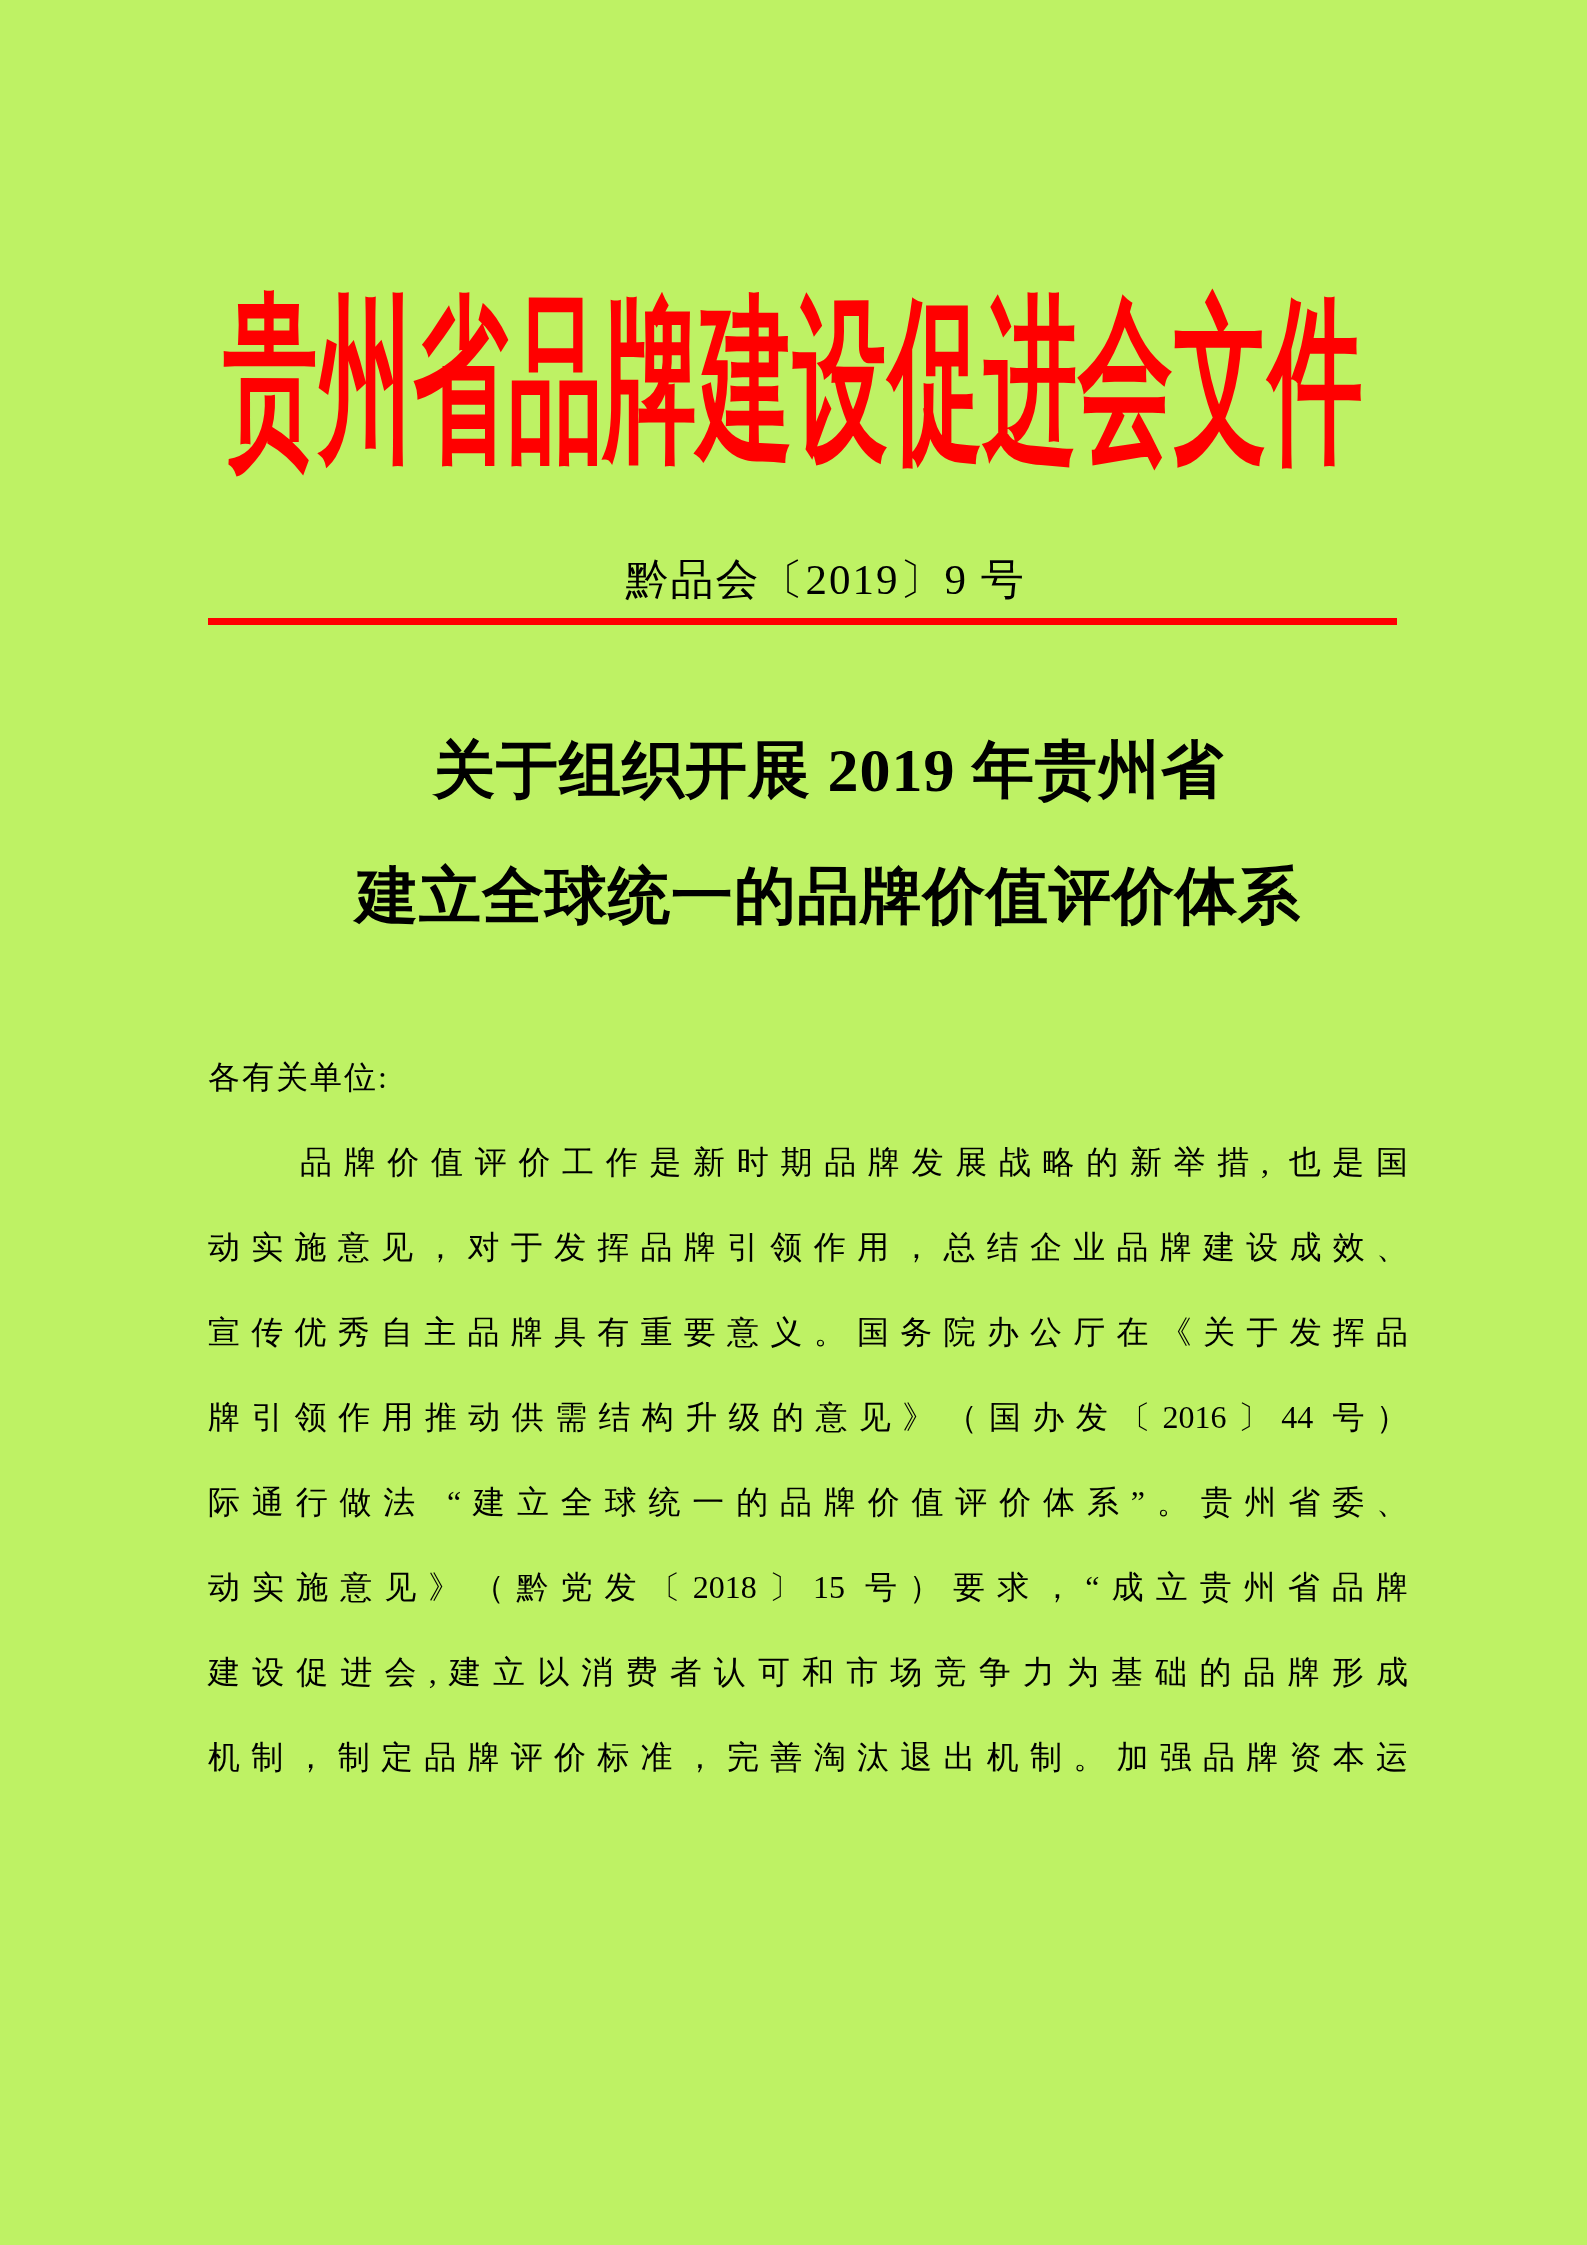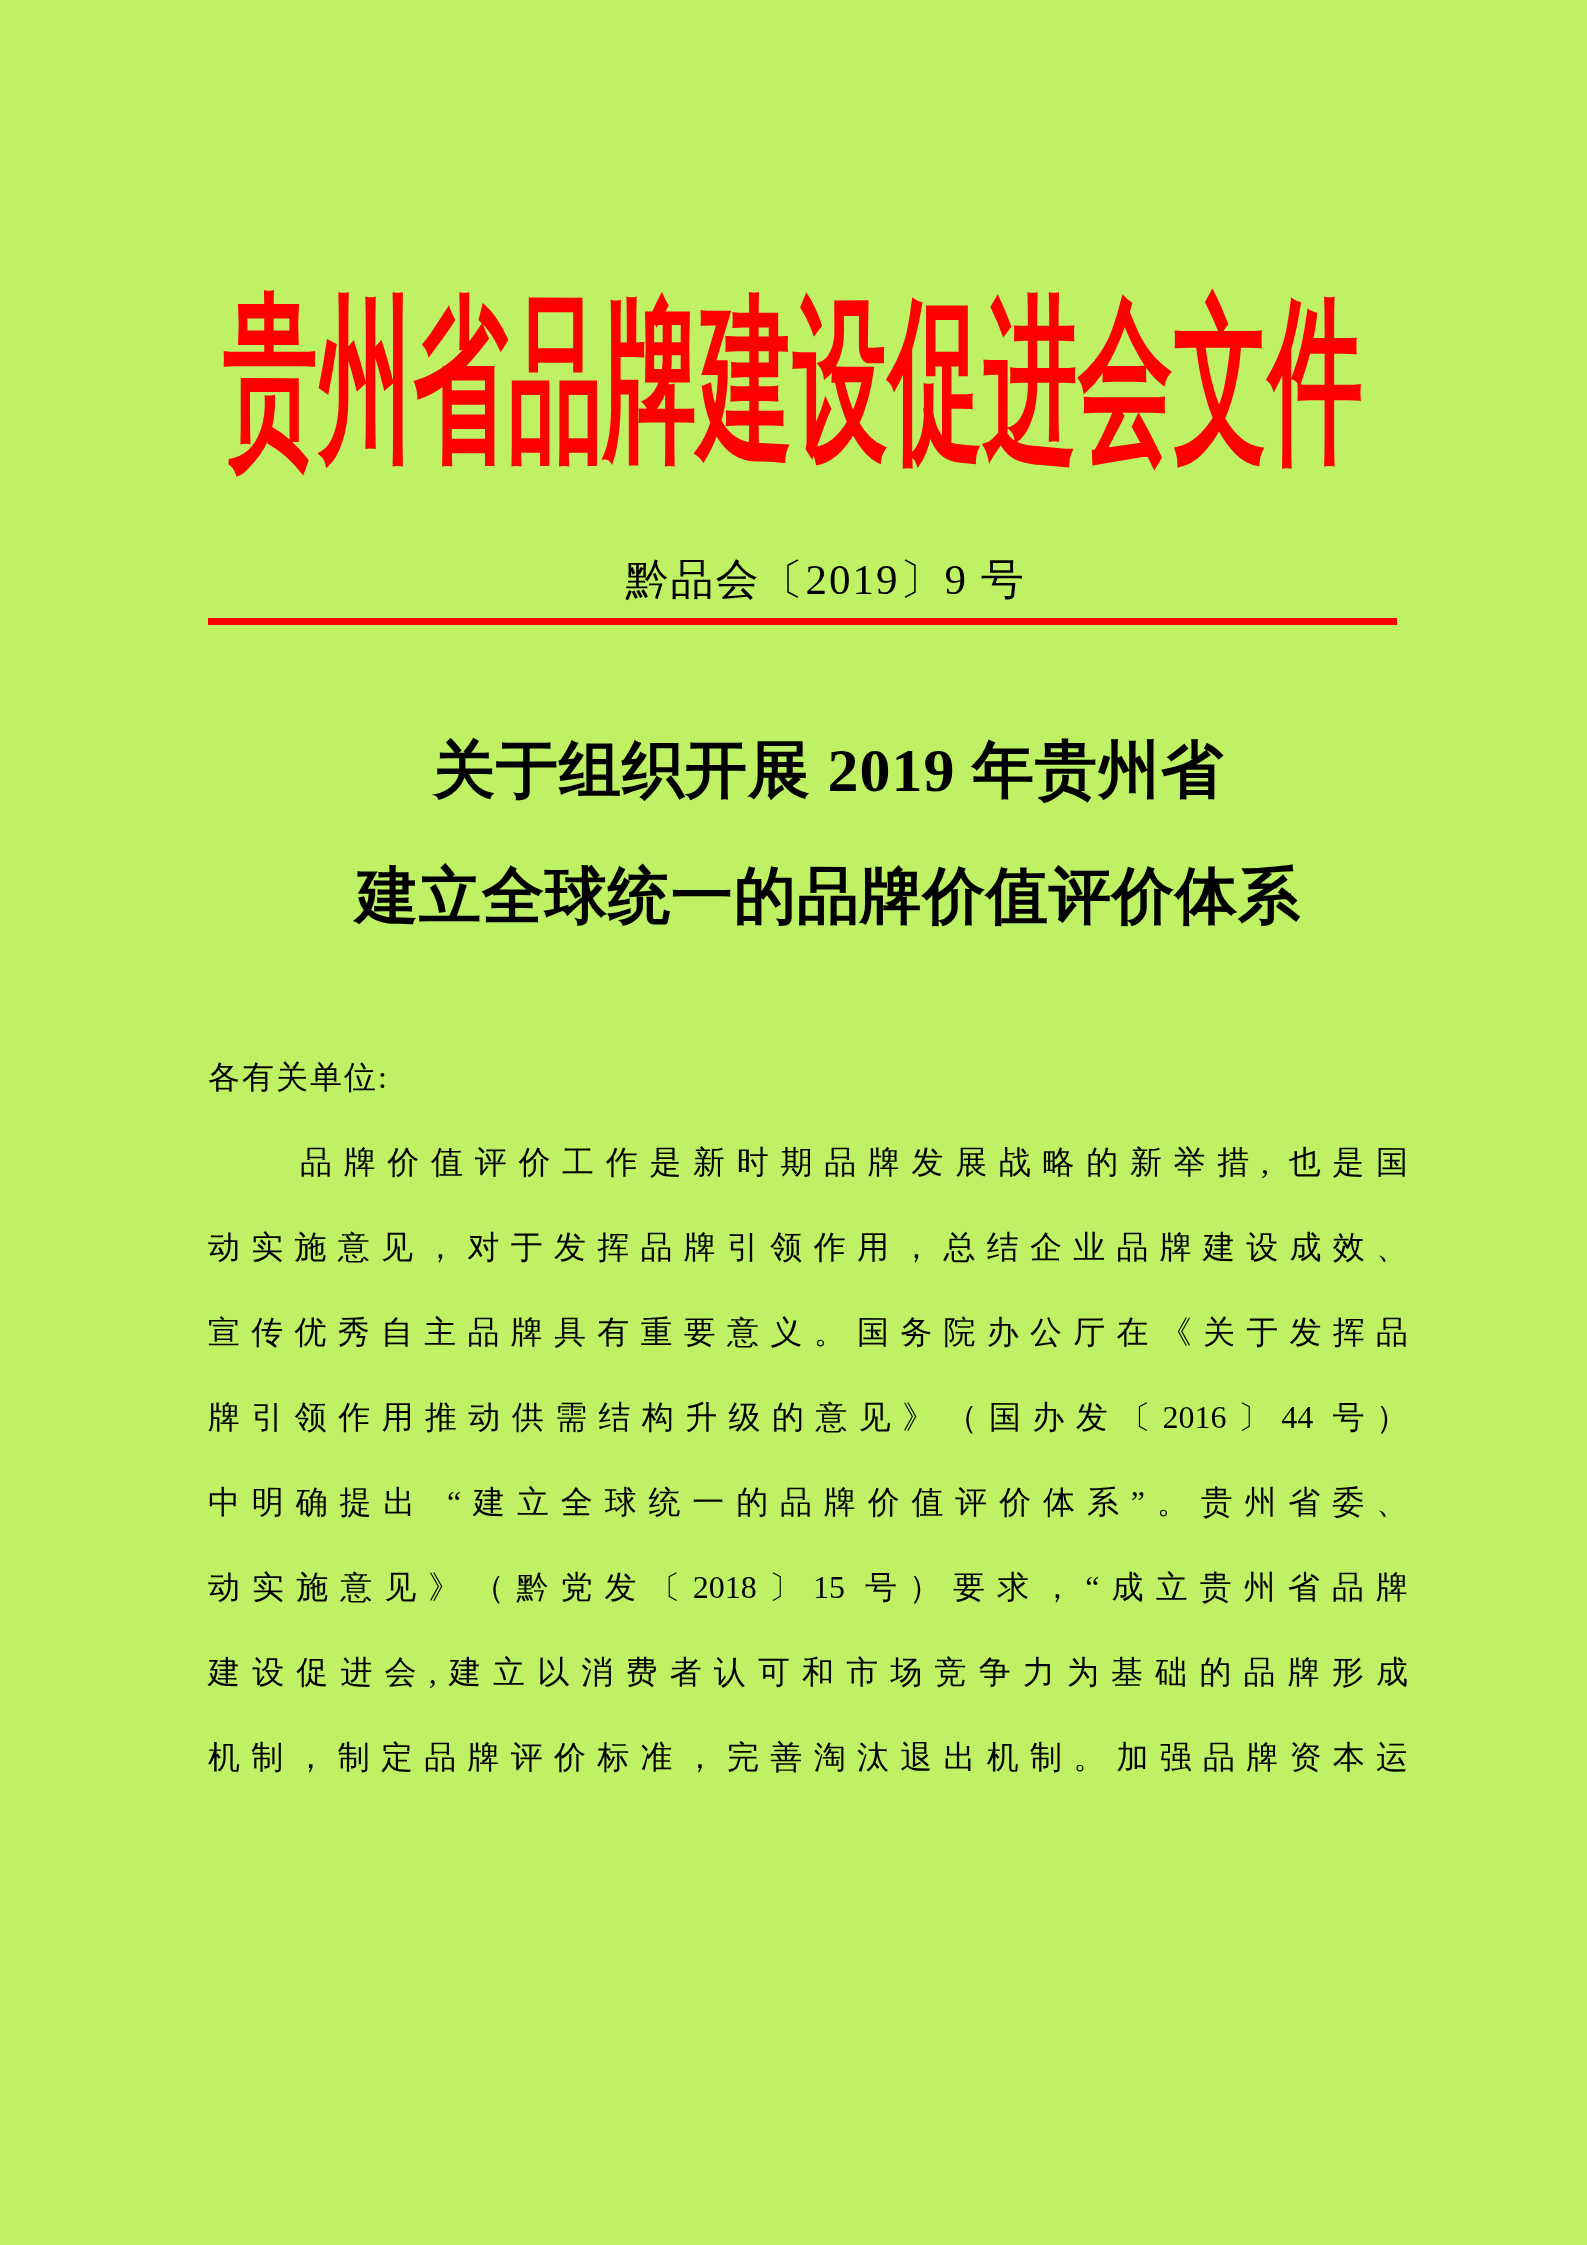--- a/index.html
+++ b/index.html
@@ -111,20 +111,20 @@
     <div>建立全球统一的品牌价值评价体系</div>
   </div>
 
   <div class="body-block">
     <div class="salutation">各有关单位:</div>
     <div>
         <div class="body-line">品牌价值评价工作是新时期品牌发展战略的新举措, 也是国</div>
         <div class="body-line">动实施意见，对于发挥品牌引领作用，总结企业品牌建设成效、</div>
         <div class="body-line">宣传优秀自主品牌具有重要意义。国务院办公厅在《关于发挥品</div>
         <div class="body-line">牌引领作用推动供需结构升级的意见》（国办发〔2016〕44 号）</div>
-        <div class="body-line">中明确提出 “建立全球统一的品牌价值评价体系”。贵州省委、</div>
+        <div class="body-line">际通行做法 “建立全球统一的品牌价值评价体系”。贵州省委、</div>
         <div class="body-line">动实施意见》（黔党发〔2018〕15 号）要求，“成立贵州省品牌</div>
         <div class="body-line">建设促进会,建立以消费者认可和市场竞争力为基础的品牌形成</div>
         <div class="body-line">机制，制定品牌评价标准，完善淘汰退出机制。加强品牌资本运</div>
       </div>
   </div>
 
 </div>
 
 </body></html>

